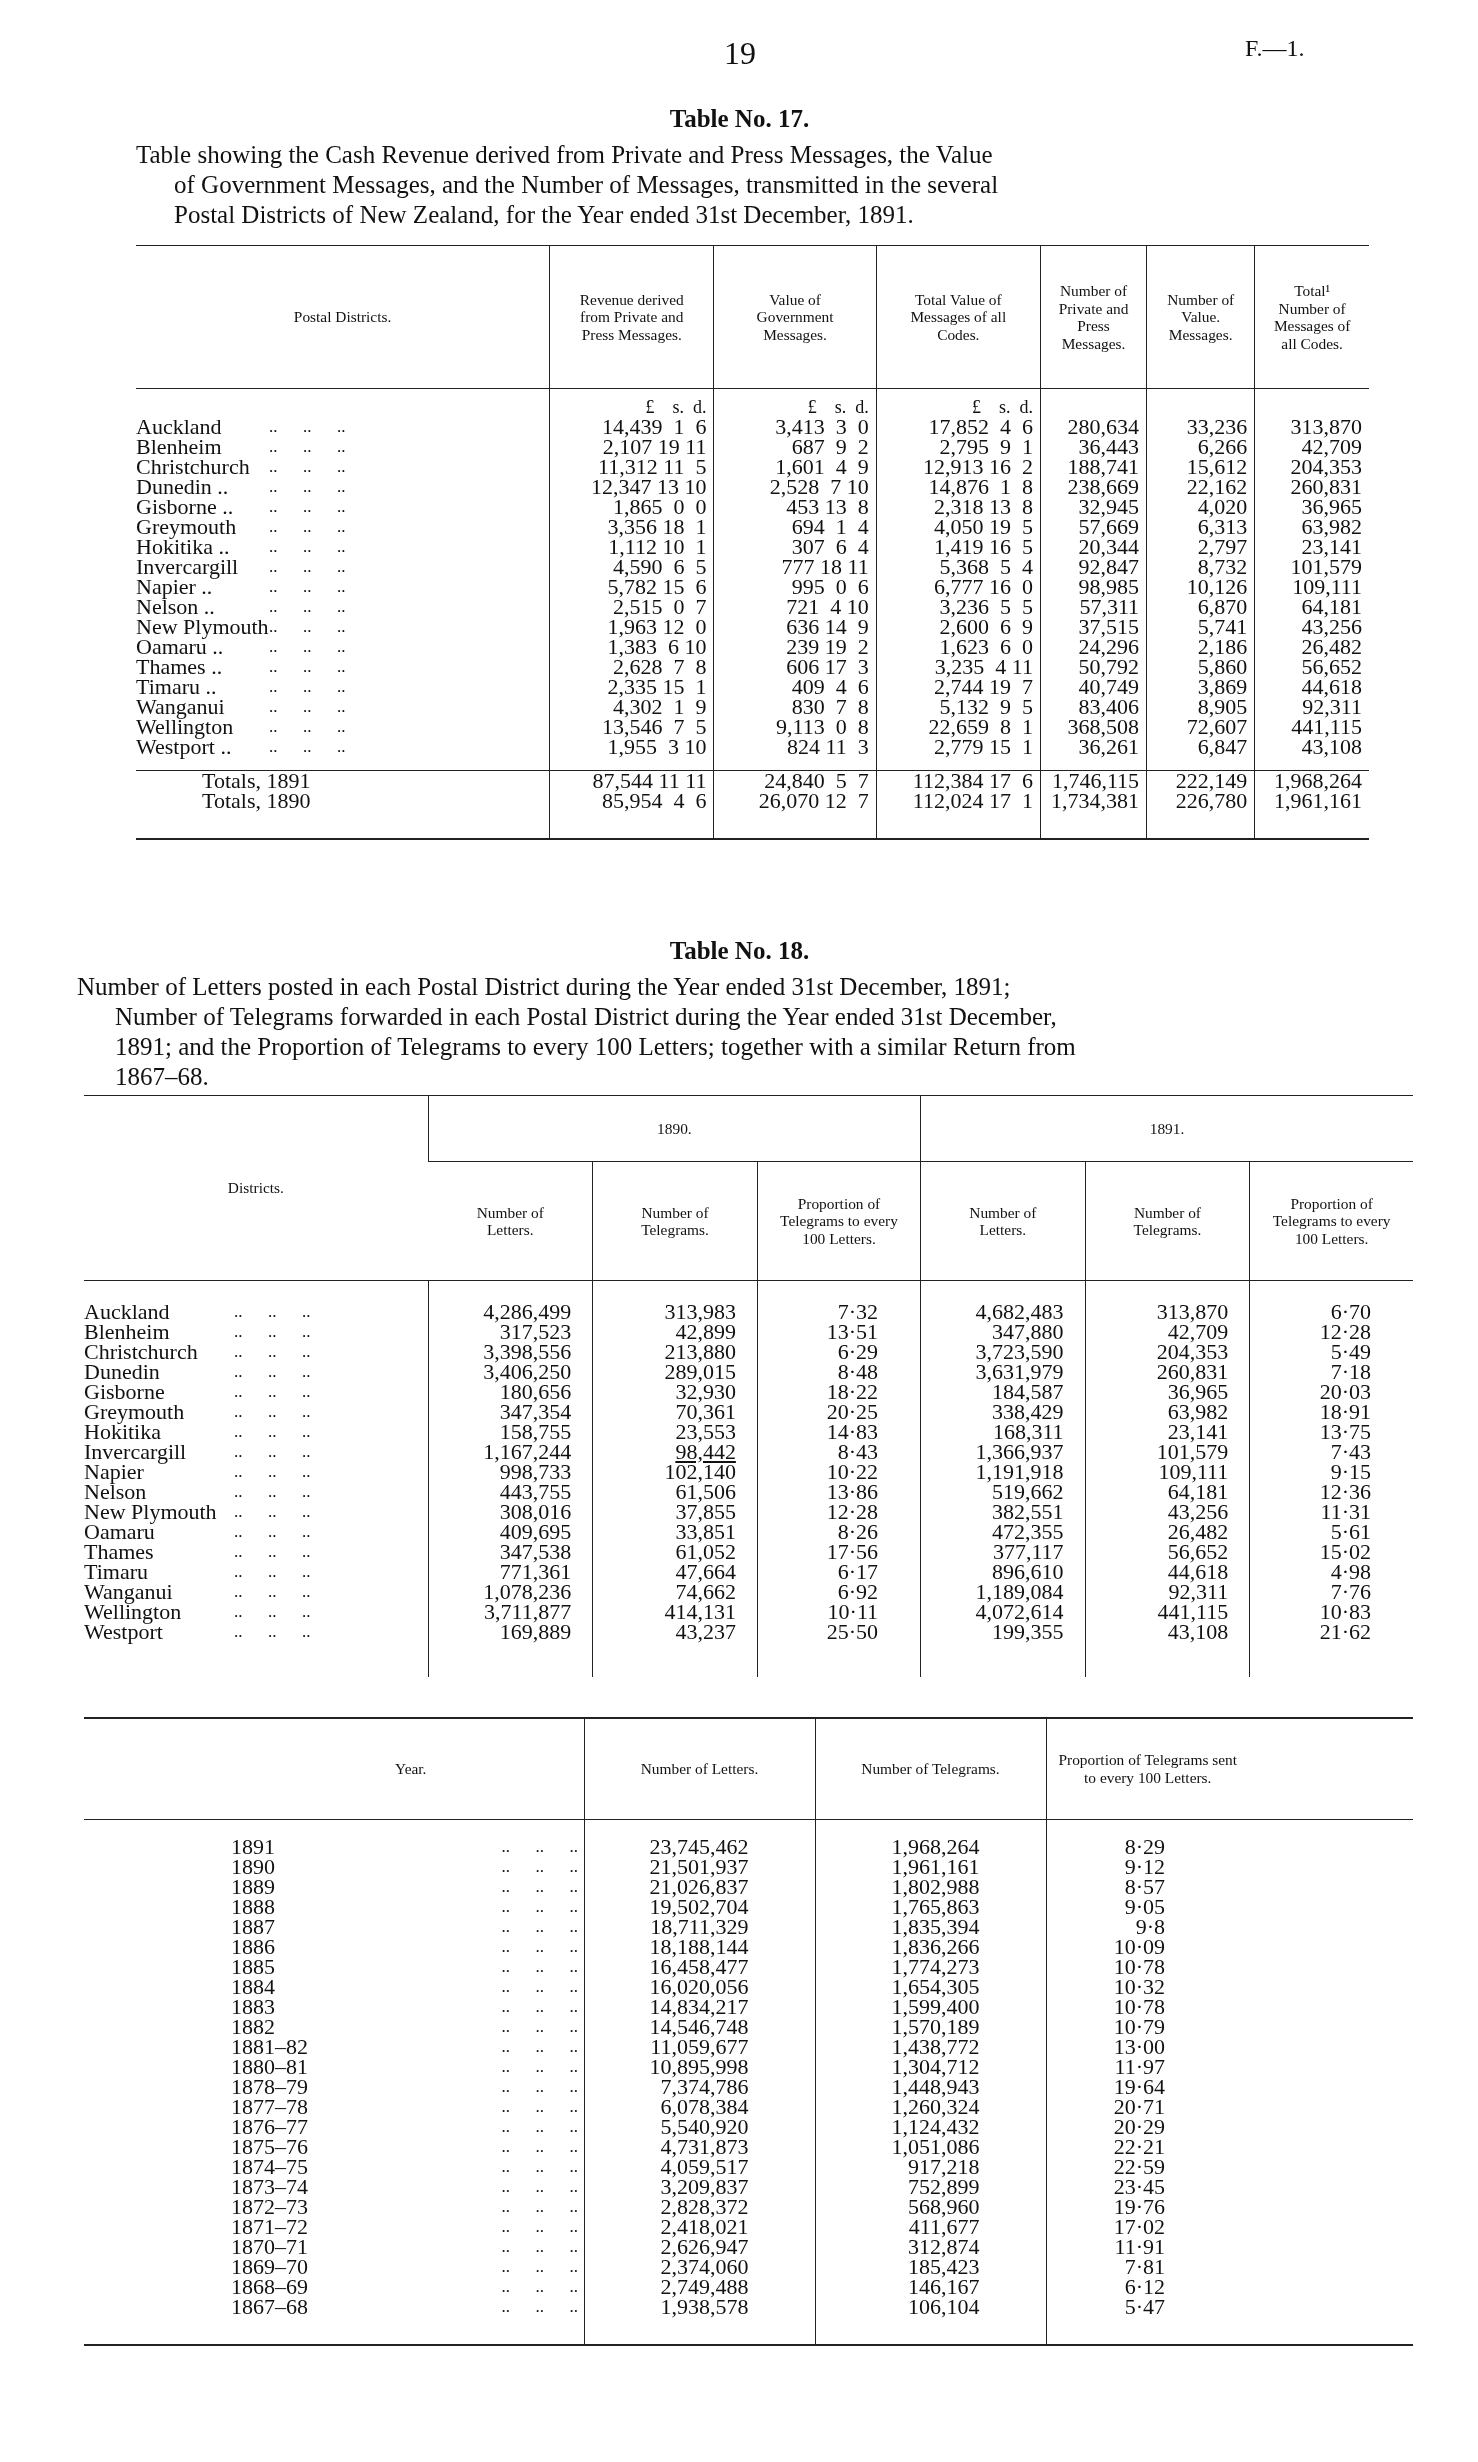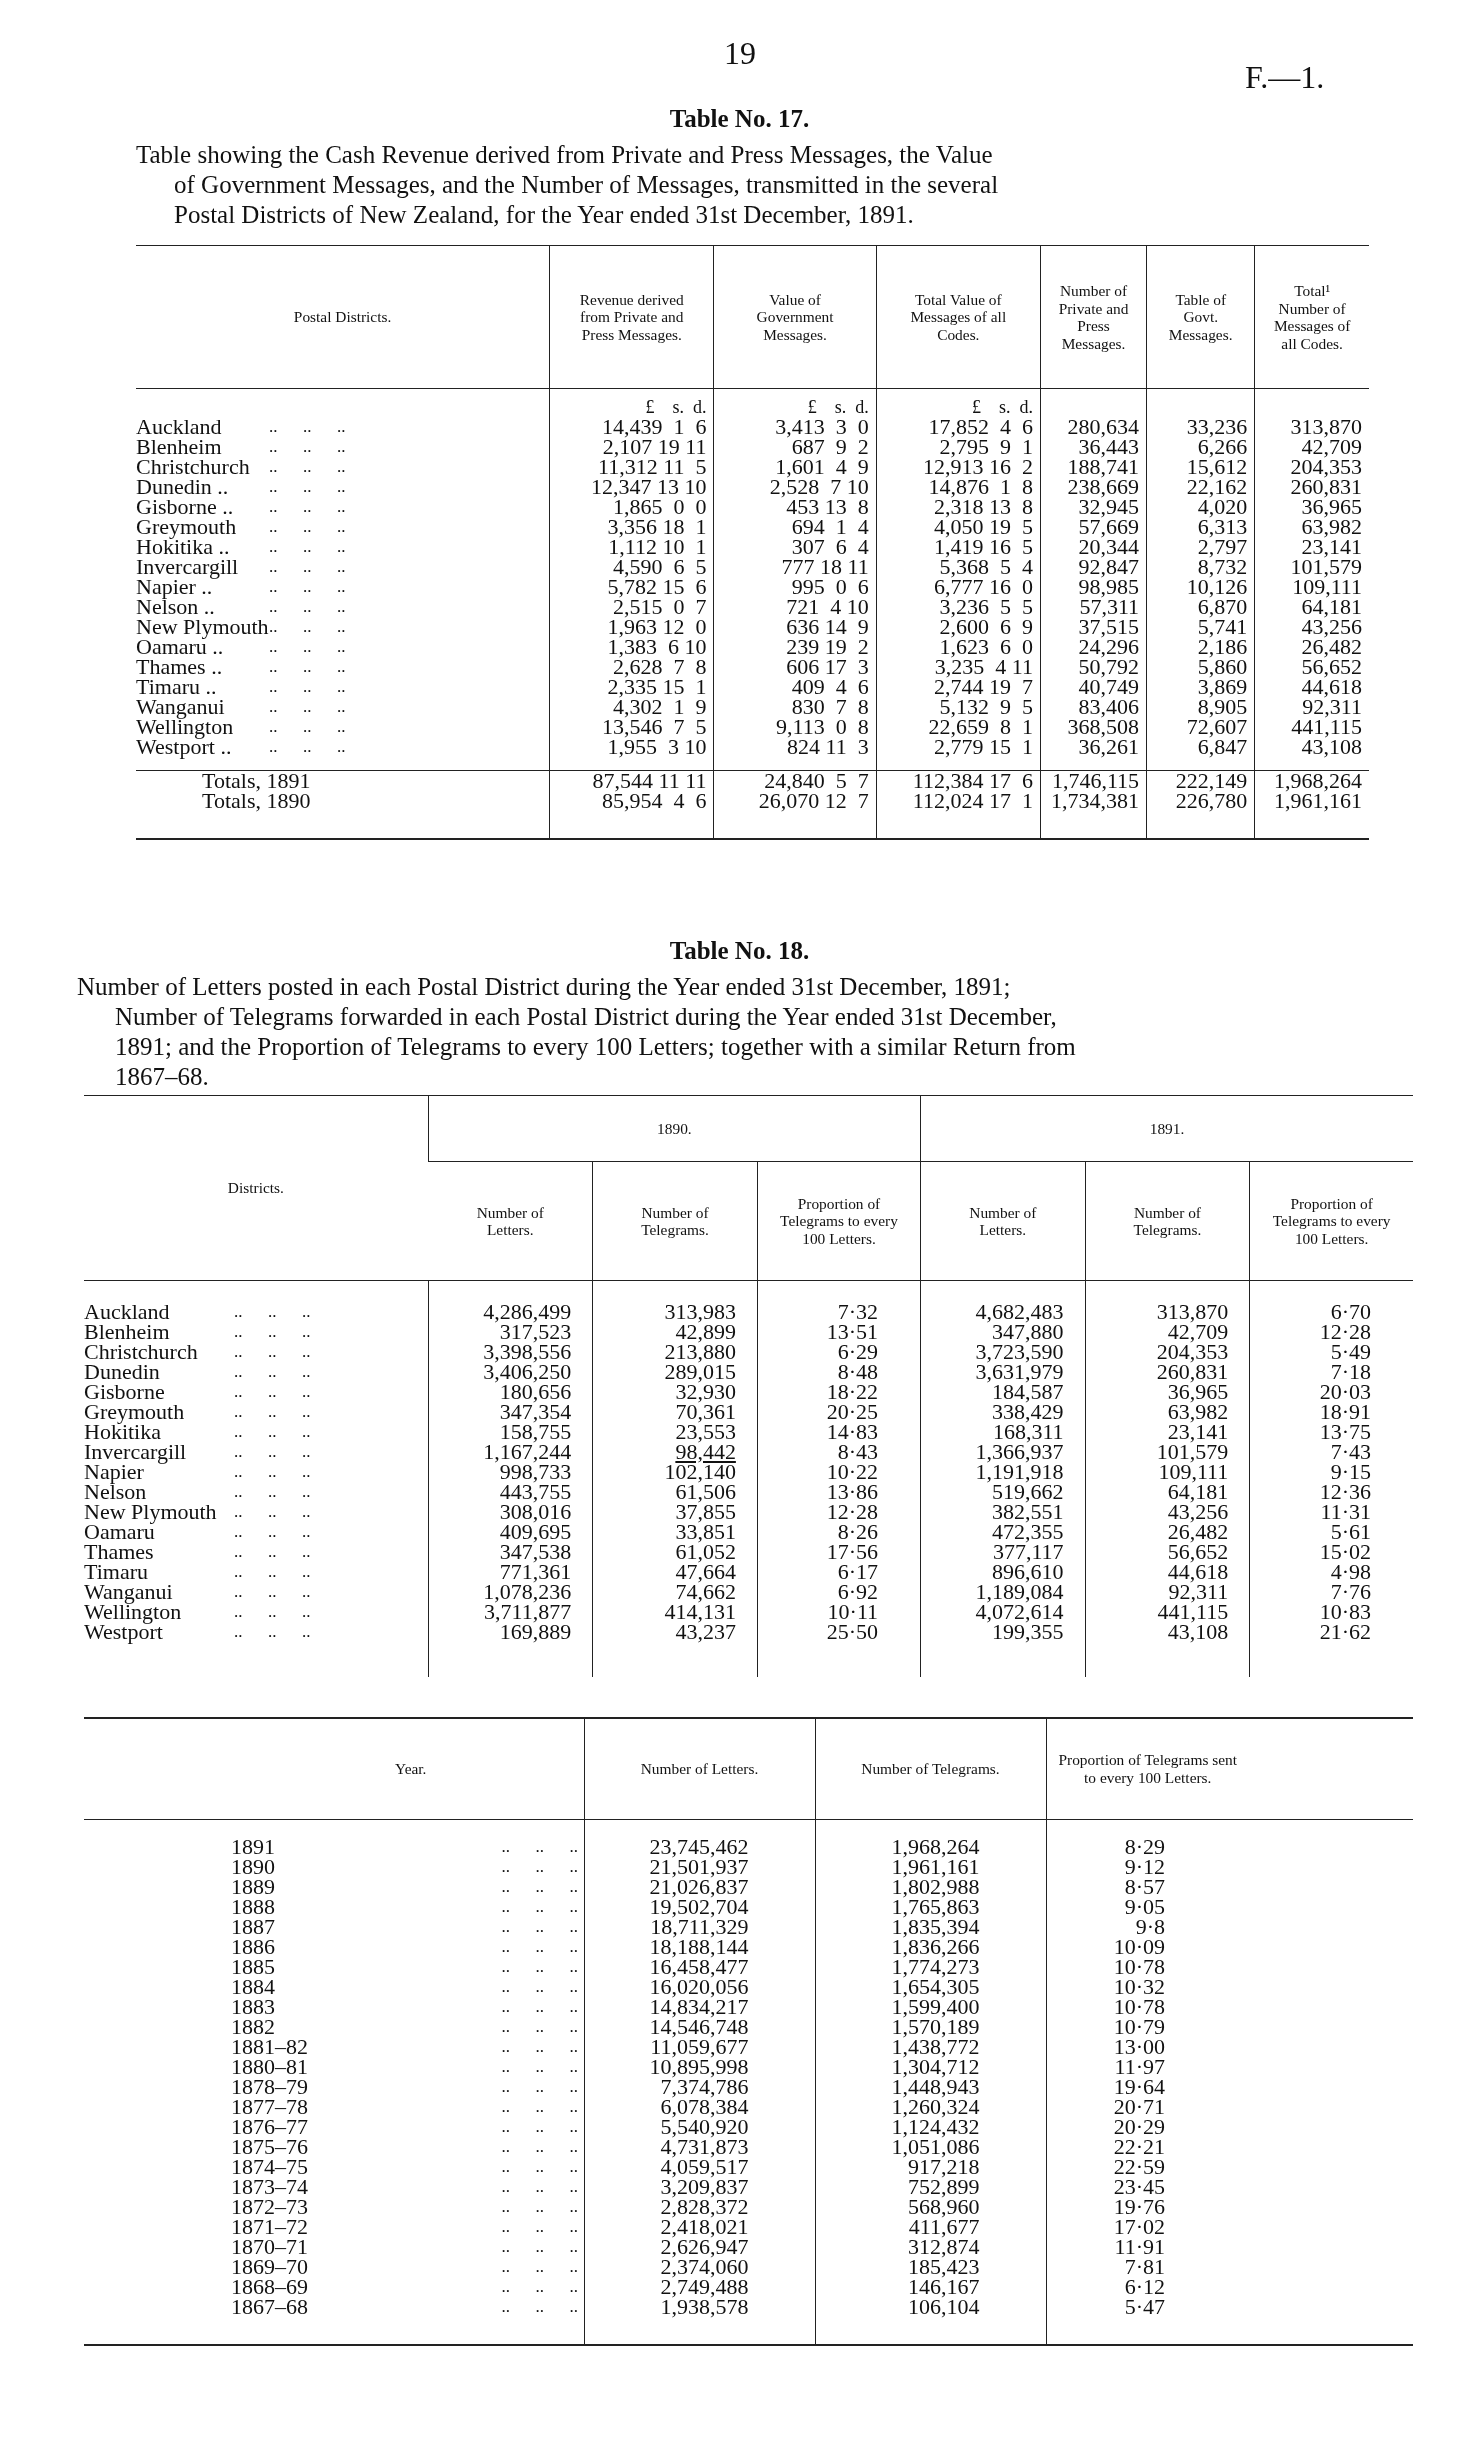--- a/index.html
+++ b/index.html
@@ -1,20 +1,20 @@
 <!DOCTYPE html>
 <html style="font-size:11.2px"><head>
 <meta charset="utf-8">
 <style>
   html,body{margin:0;padding:0;background:#fff;}
   body{width:1479px;height:2462px;position:relative;overflow:hidden;color:#111;
        font-family:"Liberation Serif","DejaVu Serif",serif;}
   .abs{position:absolute;}
   .pg-num{left:724px;top:35px;font-size:32px;}
-  .pg-ref{left:1245px;top:35px;font-size:32px;margin-top:24px;}
+  .pg-ref{left:1245px;top:35px;font-size:24px;}
   .tbl-title{left:0;width:1479px;text-align:center;font-size:25px;font-weight:bold;}
   .caption{font-size:25px;line-height:30px;text-align:justify;}
   .caption .ind{padding-left:38px;display:block;}
   table{border-collapse:collapse;position:absolute;}
   td,th{padding:0;font-weight:normal;}
   .hdr th{font-size:15.4px;line-height:17.5px;text-align:center;vertical-align:middle;border-left:1px solid #222;}
   .hdr th:first-child{border-left:none;}
   .rule{border-top:1.4px solid #222;}
   .data td{font-size:22px;line-height:20px;text-align:right;white-space:nowrap;border-left:1px solid #222;padding-right:7px;}
   .data td.name{text-align:left;border-left:none;padding-right:0;}
@@ -42,21 +42,21 @@
       <col style="width:108px">
       <col style="width:114px">
     </colgroup>
   <tbody>
       <tr class="hdr" style="height:143px;border-top:1.4px solid #222;">
     <th style="font-size:15.4px">Postal Districts.</th>
     <th style="padding:0 17.5px">Revenue derived from Private and Press Messages.</th>
     <th style="padding:0 21px">Value of Government Messages.</th>
     <th style="padding:0 21px">Total Value of Messages of all Codes.</th>
     <th style="padding:0 7px">Number of Private and Press Messages.</th>
-    <th style="padding:0 14px">Table of Govt. Messages.</th>
+    <th style="padding:0 14px">Number of Value. Messages.</th>
     <th style="padding:0 14px">Total¹ Number of Messages of all Codes.</th>
   </tr>
   <tr class="data rule" style="height:28px;">
     <td class="name"></td>
     <td style="font-size:18px;white-space:pre;vertical-align:bottom">£    s.  d.</td>
     <td style="font-size:18px;white-space:pre;vertical-align:bottom">£    s.  d.</td>
     <td style="font-size:18px;white-space:pre;vertical-align:bottom">£    s.  d.</td>
     <td></td>
         <td></td>
         <td></td>

